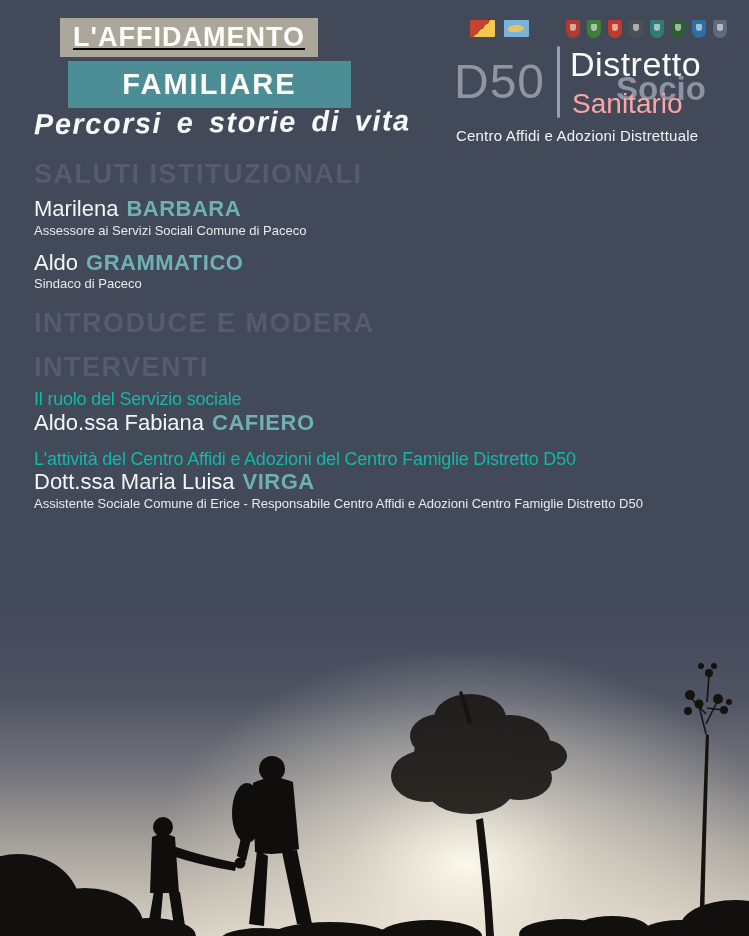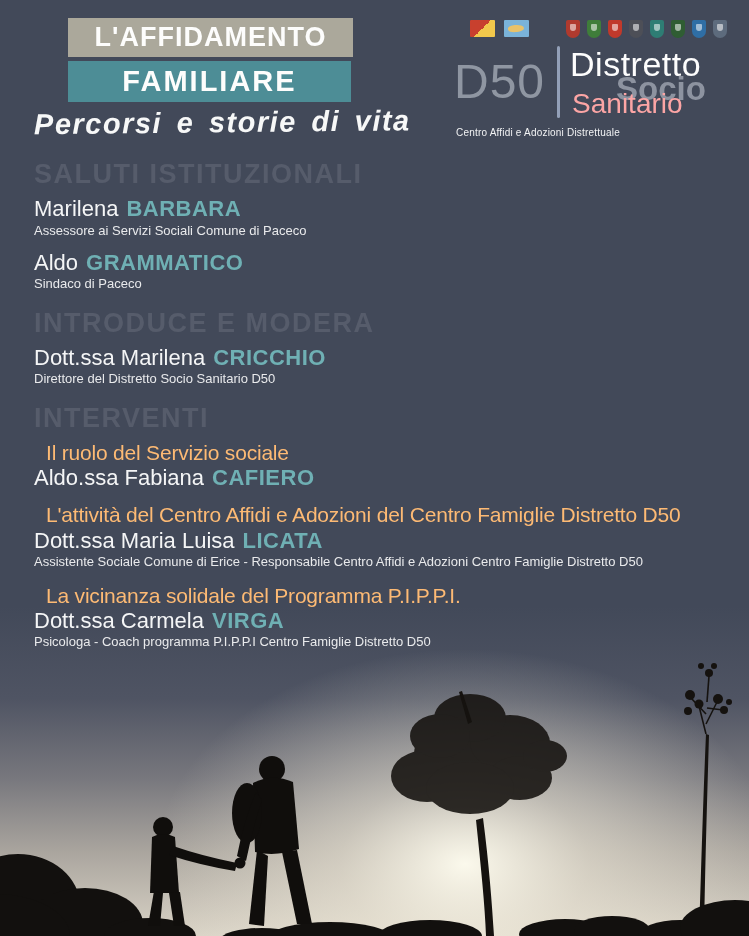--- a/index.html
+++ b/index.html
@@ -4,28 +4,28 @@
 <style>
   html,body{margin:0;padding:0;background:#2b2f3c;}
   .poster{
     position:relative;width:749px;height:936px;overflow:hidden;
     background:#424959;
     font-family:"Liberation Sans",sans-serif;
     -webkit-font-smoothing:antialiased;
   }
   
   .title-block1{
-    position:absolute;left:68px;top:18px;width:285px;height:39px;
-    background:#aba89b;display:flex;align-items:center;justify-content:center;
+    position:absolute;left:60px;top:18px;width:258px;height:39px;
+    background:#aba89b;display:flex;align-items:center;justify-content:center;text-decoration:underline;
   }
   .title-block1 span{
     color:#fdfdfc;font-weight:bold;font-size:27px;letter-spacing:1px;white-space:nowrap;
   }
   .title-block2{
-    position:absolute;left:68px;top:61px;width:283px;height:41px;
+    position:absolute;left:68px;top:61px;width:283px;height:47px;
     background:#4d8d96;display:flex;align-items:center;justify-content:center;
   }
   .title-block2 span{
     color:#fdfdfc;font-weight:bold;font-size:29px;letter-spacing:2px;white-space:nowrap;
   }
   .subtitle{
     position:absolute;left:34px;top:106px;width:420px;
     color:#f7f8f8;font-style:italic;font-weight:600;font-size:29px;
     letter-spacing:1.5px;word-spacing:5px;transform:rotate(-0.6deg);white-space:nowrap;
   }
@@ -50,36 +50,36 @@
   .logo-code{
     color:#8f96a2;font-weight:normal;font-size:48px;letter-spacing:1px;line-height:1;
     margin-left:2px;
   }
   .logo-bar{width:3px;height:72px;background:#93a0b8;margin:0 10px 0 12px;border-radius:2px;}
   .logo-names{position:relative;line-height:1;}
   .logo-distretto{color:#fdfdfd;font-weight:normal;font-size:34px;letter-spacing:.5px;}
   .logo-socio{color:#8d93a0;font-weight:bold;font-size:33px;margin:-9px 0 0 46px;}
   .logo-sanitario{color:#fca5a5;font-weight:normal;font-size:28px;margin:-15px 0 0 2px;}
   .logo-caption{
-    color:#f2f3f4;font-size:10px;margin-top:9px;margin-left:4px;letter-spacing:.2px;white-space:nowrap;
+    color:#f2f3f4;font-size:15px;margin-top:9px;margin-left:4px;letter-spacing:.2px;white-space:nowrap;
   }
   
   .content{position:absolute;left:34px;top:160px;width:710px;z-index:2;}
   .section{margin-bottom:16px;}
   .section-header{
     color:#565c6b;font-weight:bold;font-size:27px;letter-spacing:1.5px;
     line-height:1.05;margin:0 0 8px 0;white-space:nowrap;
   }
   .speaker{margin-bottom:10px;}
   .speaker-name{color:#f4f5f6;font-size:22px;line-height:1.15;white-space:nowrap;}
   .surname{color:#6fb0b4;font-weight:bold;margin-left:8px;letter-spacing:.5px;}
   .speaker-role{color:#e9eaec;font-size:13px;line-height:1.3;margin-top:1px;white-space:nowrap;}
   .talk{margin-bottom:13px;}
   .talk-topic{
-    color:#fdba74;font-size:21px;letter-spacing:-0.2px;line-height:1.16;white-space:nowrap;margin-left:12px;
+    color:#14b8a6;font-size:18px;letter-spacing:-0.2px;line-height:1.16;white-space:nowrap;
   }
   
   .photo{position:absolute;left:0;bottom:0;width:749px;height:330px;z-index:1;}
 </style>
 </head>
 <body>
 
 <div class="poster">
 
   <div class="photo">
@@ -215,42 +215,33 @@
         <div class="speaker-role">Assessore ai Servizi Sociali Comune di Paceco</div>
       </div>
       <div class="speaker">
         <div class="speaker-name"><span>Aldo</span><span class="surname">GRAMMATICO</span></div>
         <div class="speaker-role">Sindaco di Paceco</div>
       </div>
     </div>
 
     <div class="section">
       <h2 class="section-header">INTRODUCE E MODERA</h2>
-      <div class="speaker">
-        <div class="speaker-name"><span>Dott.ssa Marilena</span><span class="surname">CRICCHIO</span></div>
-        <div class="speaker-role">Direttore del Distretto Socio Sanitario D50</div>
-      </div>
     </div>
 
     <div class="section">
       <h2 class="section-header">INTERVENTI</h2>
 
       <div class="talk">
         <div class="talk-topic">Il ruolo del Servizio sociale</div>
         <div class="speaker-name"><span>Aldo.ssa Fabiana</span><span class="surname">CAFIERO</span></div>
       </div>
 
 
       <div class="talk">
         <div class="talk-topic">L'attività del Centro Affidi e Adozioni del Centro Famiglie Distretto D50</div>
-        <div class="speaker-name"><span>Dott.ssa Maria Luisa</span><span class="surname">LICATA</span></div>
+        <div class="speaker-name"><span>Dott.ssa Maria Luisa</span><span class="surname">VIRGA</span></div>
         <div class="speaker-role">Assistente Sociale Comune di Erice - Responsabile Centro Affidi e Adozioni Centro Famiglie Distretto D50</div>
       </div>
 
-      <div class="talk">
-        <div class="talk-topic">La vicinanza solidale del Programma P.I.P.P.I.</div>
-        <div class="speaker-name"><span>Dott.ssa Carmela</span><span class="surname">VIRGA</span></div>
-        <div class="speaker-role">Psicologa - Coach programma P.I.P.P.I Centro Famiglie Distretto D50</div>
-      </div>
     </div>
   </div>
 
 </div>
 
 </body></html>

